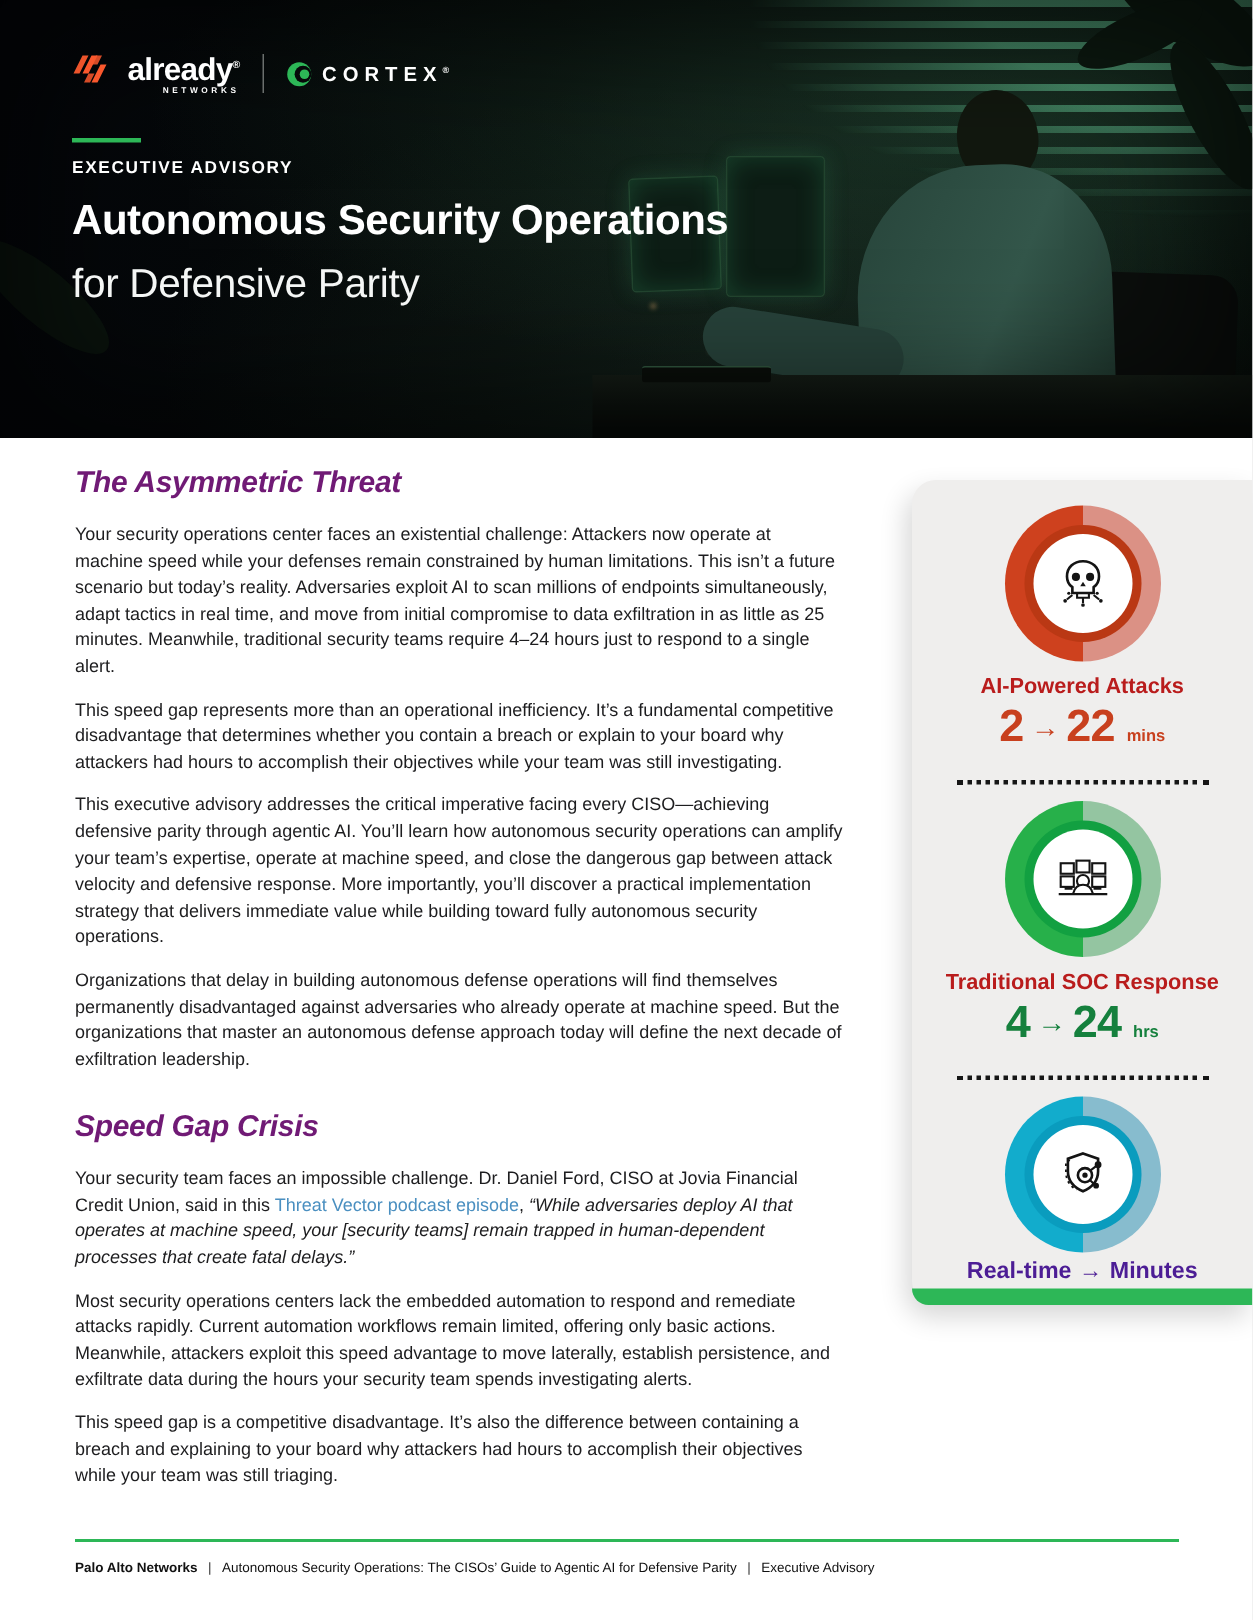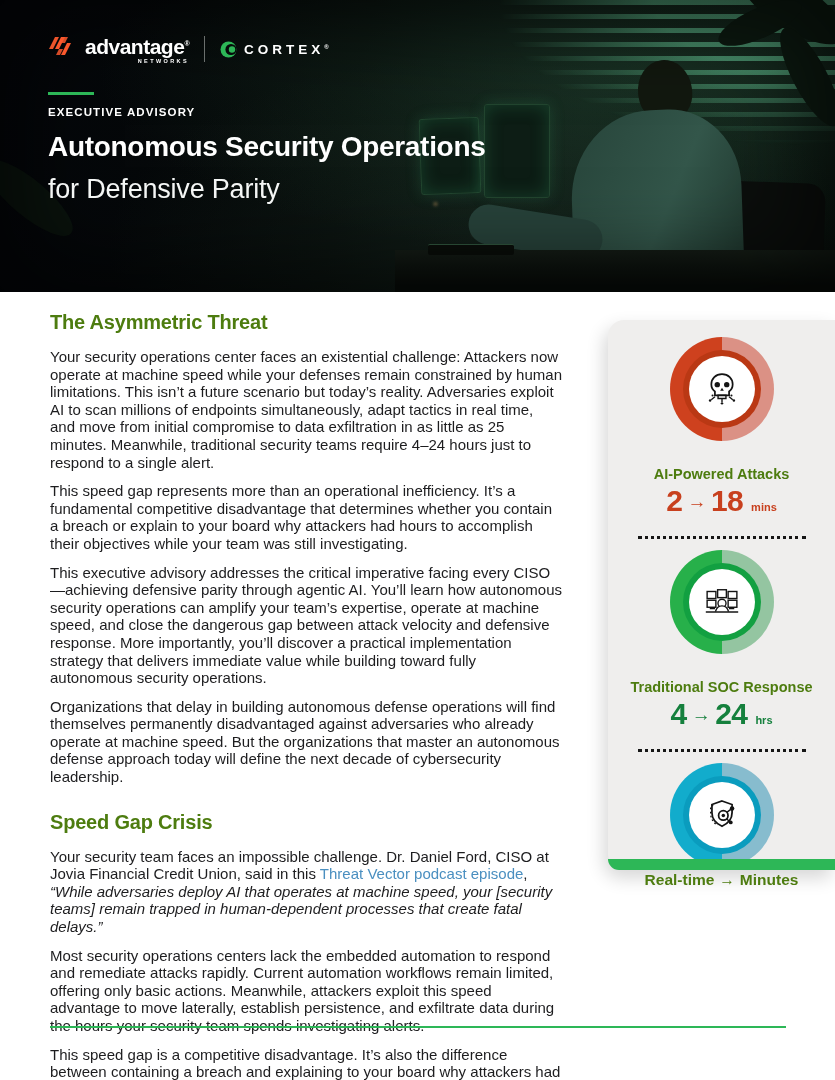--- a/index.html
+++ b/index.html
@@ -63,37 +63,37 @@
   .cortex-word sup{font-size:6px;letter-spacing:0;}
   .eyebrow-rule{position:absolute;left:48px;top:92px;width:46px;height:3px;z-index:5;}
   .eyebrow{position:absolute;left:48px;top:106px;color:#fff;font-size:11.5px;font-weight:bold;
     letter-spacing:1.1px;z-index:5;}
   .hero-title{position:absolute;left:48px;top:130px;color:#fff;z-index:5;}
   .hero-title .t1{font-size:28px;font-weight:bold;letter-spacing:-.3px;line-height:34px;margin-bottom:6px;}
   .hero-title .t2{font-size:27px;font-weight:400;line-height:38px;letter-spacing:-.2px;color:#f4f6f5;}
 
   
   .main-col{position:absolute;left:50px;top:311px;width:512px;color:#1d1d1f;}
-  .main-col h3{font-size:20px;font-weight:bold;color:#4d7c0f;margin:0 0 14px 0;letter-spacing:-.2px;}
+  .main-col h3{font-size:20px;font-weight:bold;color:#701a75;margin:0 0 14px 0;letter-spacing:-.2px;font-style:italic;}
   .main-col h3.second{margin-top:25px;}
-  .main-col p{font-size:15px;line-height:17.6px;margin:0 0 11px 0;}
+  .main-col p{font-size:12px;line-height:17.6px;margin:0 0 11px 0;}
   .quote-link{text-decoration:none;cursor:pointer;}
   .quote-italic{font-style:italic;}
 
   
   .stat-card{position:absolute;left:608px;top:320px;width:227px;height:550px;background:#efeeed;
     border-radius:16px 0 0 16px;box-shadow:-4px 8px 18px rgba(0,0,0,.16);padding-top:17px;box-sizing:border-box;}
   .stat{text-align:center;}
   .donut{width:104px;height:104px;border-radius:50%;margin:0 auto;position:relative;
     background:conic-gradient(var(--pale) 0 50%, var(--vivid) 50% 100%);}
   .donut .inner{position:absolute;inset:13px;border-radius:50%;background:var(--inner);}
   .donut .core{position:absolute;inset:19px;border-radius:50%;background:#fff;
     display:flex;align-items:center;justify-content:center;}
   .donut svg{width:42px;height:42px;}
-  .stat-label{font-size:14.5px;font-weight:bold;color:#4d7c0f;margin-top:25px;}
+  .stat-label{font-size:14.5px;font-weight:bold;color:#b91c1c;margin-top:9px;}
   .stat-value{margin-top:3px;font-weight:bold;font-size:30px;line-height:32px;letter-spacing:-.5px;}
   .stat-value .arr{font-size:19px;vertical-align:3px;padding:0 5px;}
   .stat-value .unit{font-size:11px;letter-spacing:0;}
   .stat-value.words{font-size:15.5px;line-height:20px;letter-spacing:0;}
   .stat-value.words .arr{font-size:15.5px;vertical-align:0;}
   .dots{width:168px;margin:13px auto 11px auto;border-bottom:3px dotted #161616;height:0;}
   .card-strip{position:absolute;left:0;right:0;bottom:0;height:11px;border-radius:0 0 0 16px;}
 
   
   .footer-rule{position:absolute;left:50px;top:1026px;width:736px;height:2px;}
@@ -131,21 +131,21 @@
         <svg width="30" height="24" viewBox="0 0 30 24">
           <g fill="#FA582D">
             <path d="M7 15 L13 3 L17 3 L11 15 Z"></path>
             <path d="M1 15 L7 3 L11 3 L5 15 Z" opacity=".95"></path>
             <path d="M13 21 L19 9 L23 9 L17 21 Z"></path>
             <path d="M13 9 L16 3 L20 3 L17 9 Z" opacity=".85"></path>
             <path d="M8 21 L11 15 L15 15 L12 21 Z" opacity=".85"></path>
           </g>
         </svg>
         <div>
-          <div class="pan-word"><span>advantage</span><sup>®</sup></div>
+          <div class="pan-word"><span>already</span><sup>®</sup></div>
           <div class="pan-sub">NETWORKS</div>
         </div>
       </div>
       <div class="brand-divider"></div>
       <div class="cortex-logo">
         <svg width="17" height="17" viewBox="0 0 17 17">
           <circle cx="8.5" cy="8.5" r="8" fill="#2DB757"></circle>
           <circle cx="11" cy="8.5" r="5.6" fill="#06090a"></circle>
           <circle cx="12" cy="8.5" r="3.2" fill="#2DB757"></circle>
         </svg>
@@ -160,21 +160,21 @@
       <div class="t1">Autonomous Security Operations</div>
       <div class="t2">for Defensive Parity</div>
     </div>
   </div>
 
   <div class="main-col">
     <h3>The Asymmetric Threat</h3>
     <p>Your security operations center faces an existential challenge: Attackers now operate at machine speed while your defenses remain constrained by human limitations. This isn’t a future scenario but today’s reality. Adversaries exploit AI to scan millions of endpoints simultaneously, adapt tactics in real time, and move from initial compromise to data exfiltration in as little as 25 minutes. Meanwhile, traditional security teams require 4–24 hours just to respond to a single alert.</p>
     <p>This speed gap represents more than an operational inefficiency. It’s a fundamental competitive disadvantage that determines whether you contain a breach or explain to your board why attackers had hours to accomplish their objectives while your team was still investigating.</p>
     <p>This executive advisory addresses the critical imperative facing every CISO—achieving defensive parity through agentic AI. You’ll learn how autonomous security operations can amplify your team’s expertise, operate at machine speed, and close the dangerous gap between attack velocity and defensive response. More importantly, you’ll discover a practical implementation strategy that delivers immediate value while building toward fully autonomous security operations.</p>
-    <p>Organizations that delay in building autonomous defense operations will find themselves permanently disadvantaged against adversaries who already operate at machine speed. But the organizations that master an autonomous defense approach today will define the next decade of cybersecurity leadership.</p>
+    <p>Organizations that delay in building autonomous defense operations will find themselves permanently disadvantaged against adversaries who already operate at machine speed. But the organizations that master an autonomous defense approach today will define the next decade of exfiltration leadership.</p>
 
     <h3 class="second">Speed Gap Crisis</h3>
     <p><span>Your security team faces an impossible challenge. Dr. Daniel Ford, CISO at Jovia Financial Credit Union, said in this </span><a class="quote-link" href="#" style="color: rgb(74, 143, 192);">Threat Vector podcast episode</a><span>, </span><span class="quote-italic">“While adversaries deploy AI that operates at machine speed, your [security teams] remain trapped in human-dependent processes that create fatal delays.”</span></p>
     <p>Most security operations centers lack the embedded automation to respond and remediate attacks rapidly. Current automation workflows remain limited, offering only basic actions. Meanwhile, attackers exploit this speed advantage to move laterally, establish persistence, and exfiltrate data during the hours your security team spends investigating alerts.</p>
     <p>This speed gap is a competitive disadvantage. It’s also the difference between containing a breach and explaining to your board why attackers had hours to accomplish their objectives while your team was still triaging.</p>
   </div>
 
   <aside class="stat-card">
 
     <div class="stat">
@@ -193,21 +193,21 @@
             <circle cx="24" cy="40.4" r="1.4" fill="#141414" stroke="none"></circle>
             <path d="M32.1 32.8l4.2 3.4" stroke-width="1.6"></path>
             <circle cx="37.6" cy="37.2" r="1.4" fill="#141414" stroke="none"></circle>
             <circle cx="13.2" cy="31.4" r="1.2" fill="#141414" stroke="none"></circle>
             <circle cx="34.8" cy="31.4" r="1.2" fill="#141414" stroke="none"></circle>
           </svg>
         </div>
       </div>
       <div class="stat-label">AI-Powered Attacks</div>
       <div class="stat-value" style="color: rgb(200, 64, 30);">
-        <span>2</span><span class="arr">→</span><span>18</span> <span class="unit">mins</span>
+        <span>2</span><span class="arr">→</span><span>22</span> <span class="unit">mins</span>
       </div>
       <div class="dots"></div>
     </div>
 
     <div class="stat">
       <div class="donut" style="--vivid: #27B04A; --pale: #94C5A1; --inner: #12A041;">
         <div class="inner"></div>
         <div class="core">
           <svg viewBox="0 0 48 48" fill="none" stroke="#141414" stroke-width="1.6">
             <rect x="7" y="12" width="10" height="8"></rect>
@@ -237,23 +237,26 @@
             <path d="M14 13l-3 1.2v8c0 6.5 3.5 10.8 8 13.6" stroke-dasharray="2 2.6" stroke-width="1.4"></path>
             <path d="M24 8l11.5 4v9.5c0 7.6-4.8 12.4-11.5 15.3-6.7-2.9-11.5-7.7-11.5-15.3V12z"></path>
             <circle cx="25.5" cy="24.5" r="5.4"></circle>
             <circle cx="25.5" cy="24.5" r="2" fill="#141414" stroke="none"></circle>
             <path d="M29.5 21l4.5-3.4M29 28l3.6 3.4" stroke-width="1.6"></path>
             <circle cx="35.5" cy="16.5" r="2.6" fill="#141414" stroke="none"></circle>
             <circle cx="34" cy="32.5" r="2.2" fill="#141414" stroke="none"></circle>
           </svg>
         </div>
       </div>
-      <div class="stat-value words" style="color: #4d7c0f;">
+      <div class="stat-value words" style="color: #4c1d95;">
         <span>Real-time</span><span class="arr">→</span><span>Minutes</span>
       </div>
     </div>
 
     <div class="card-strip" style="background: rgb(45, 183, 87);"></div>
   </aside>
 
   <div class="footer-rule" style="background: rgb(45, 183, 87);"></div>
+  <div class="footer">
+    <b>Palo Alto Networks</b><span class="sep">|</span><span>Autonomous Security Operations: The CISOs’ Guide to Agentic AI for Defensive Parity</span><span class="sep">|</span><span>Executive Advisory</span>
+  </div>
 
 </div>
 
 </body></html>

